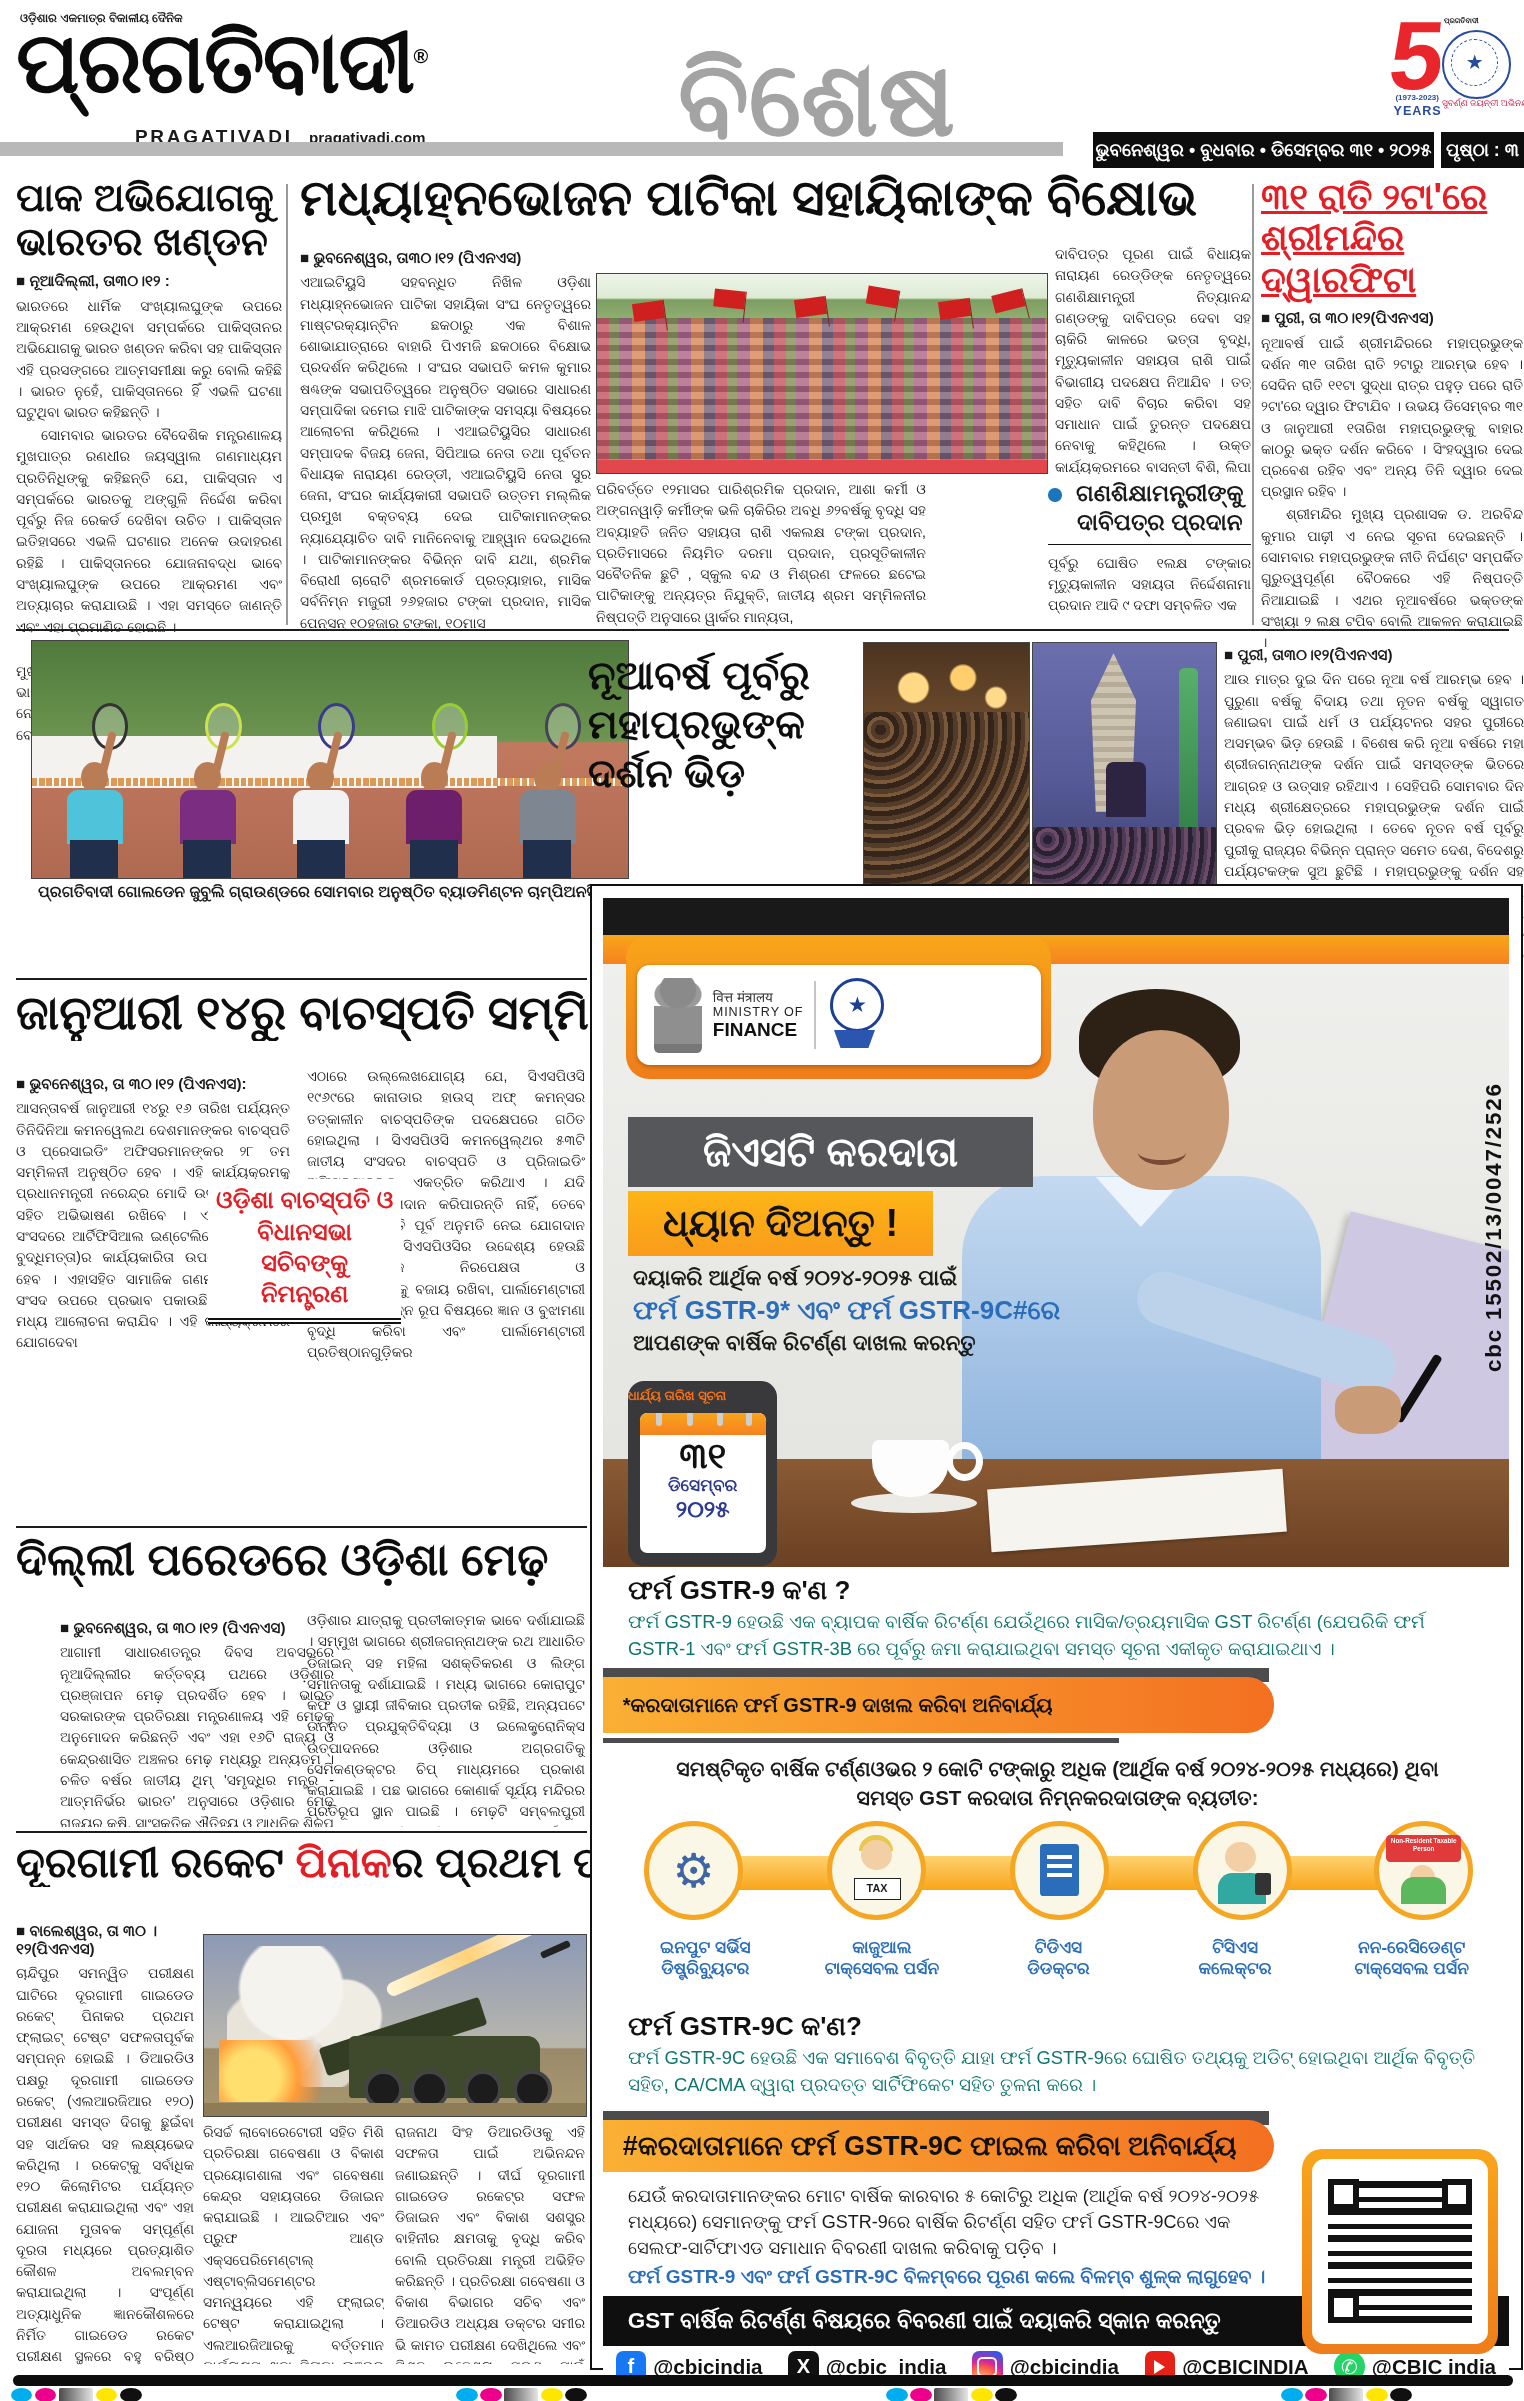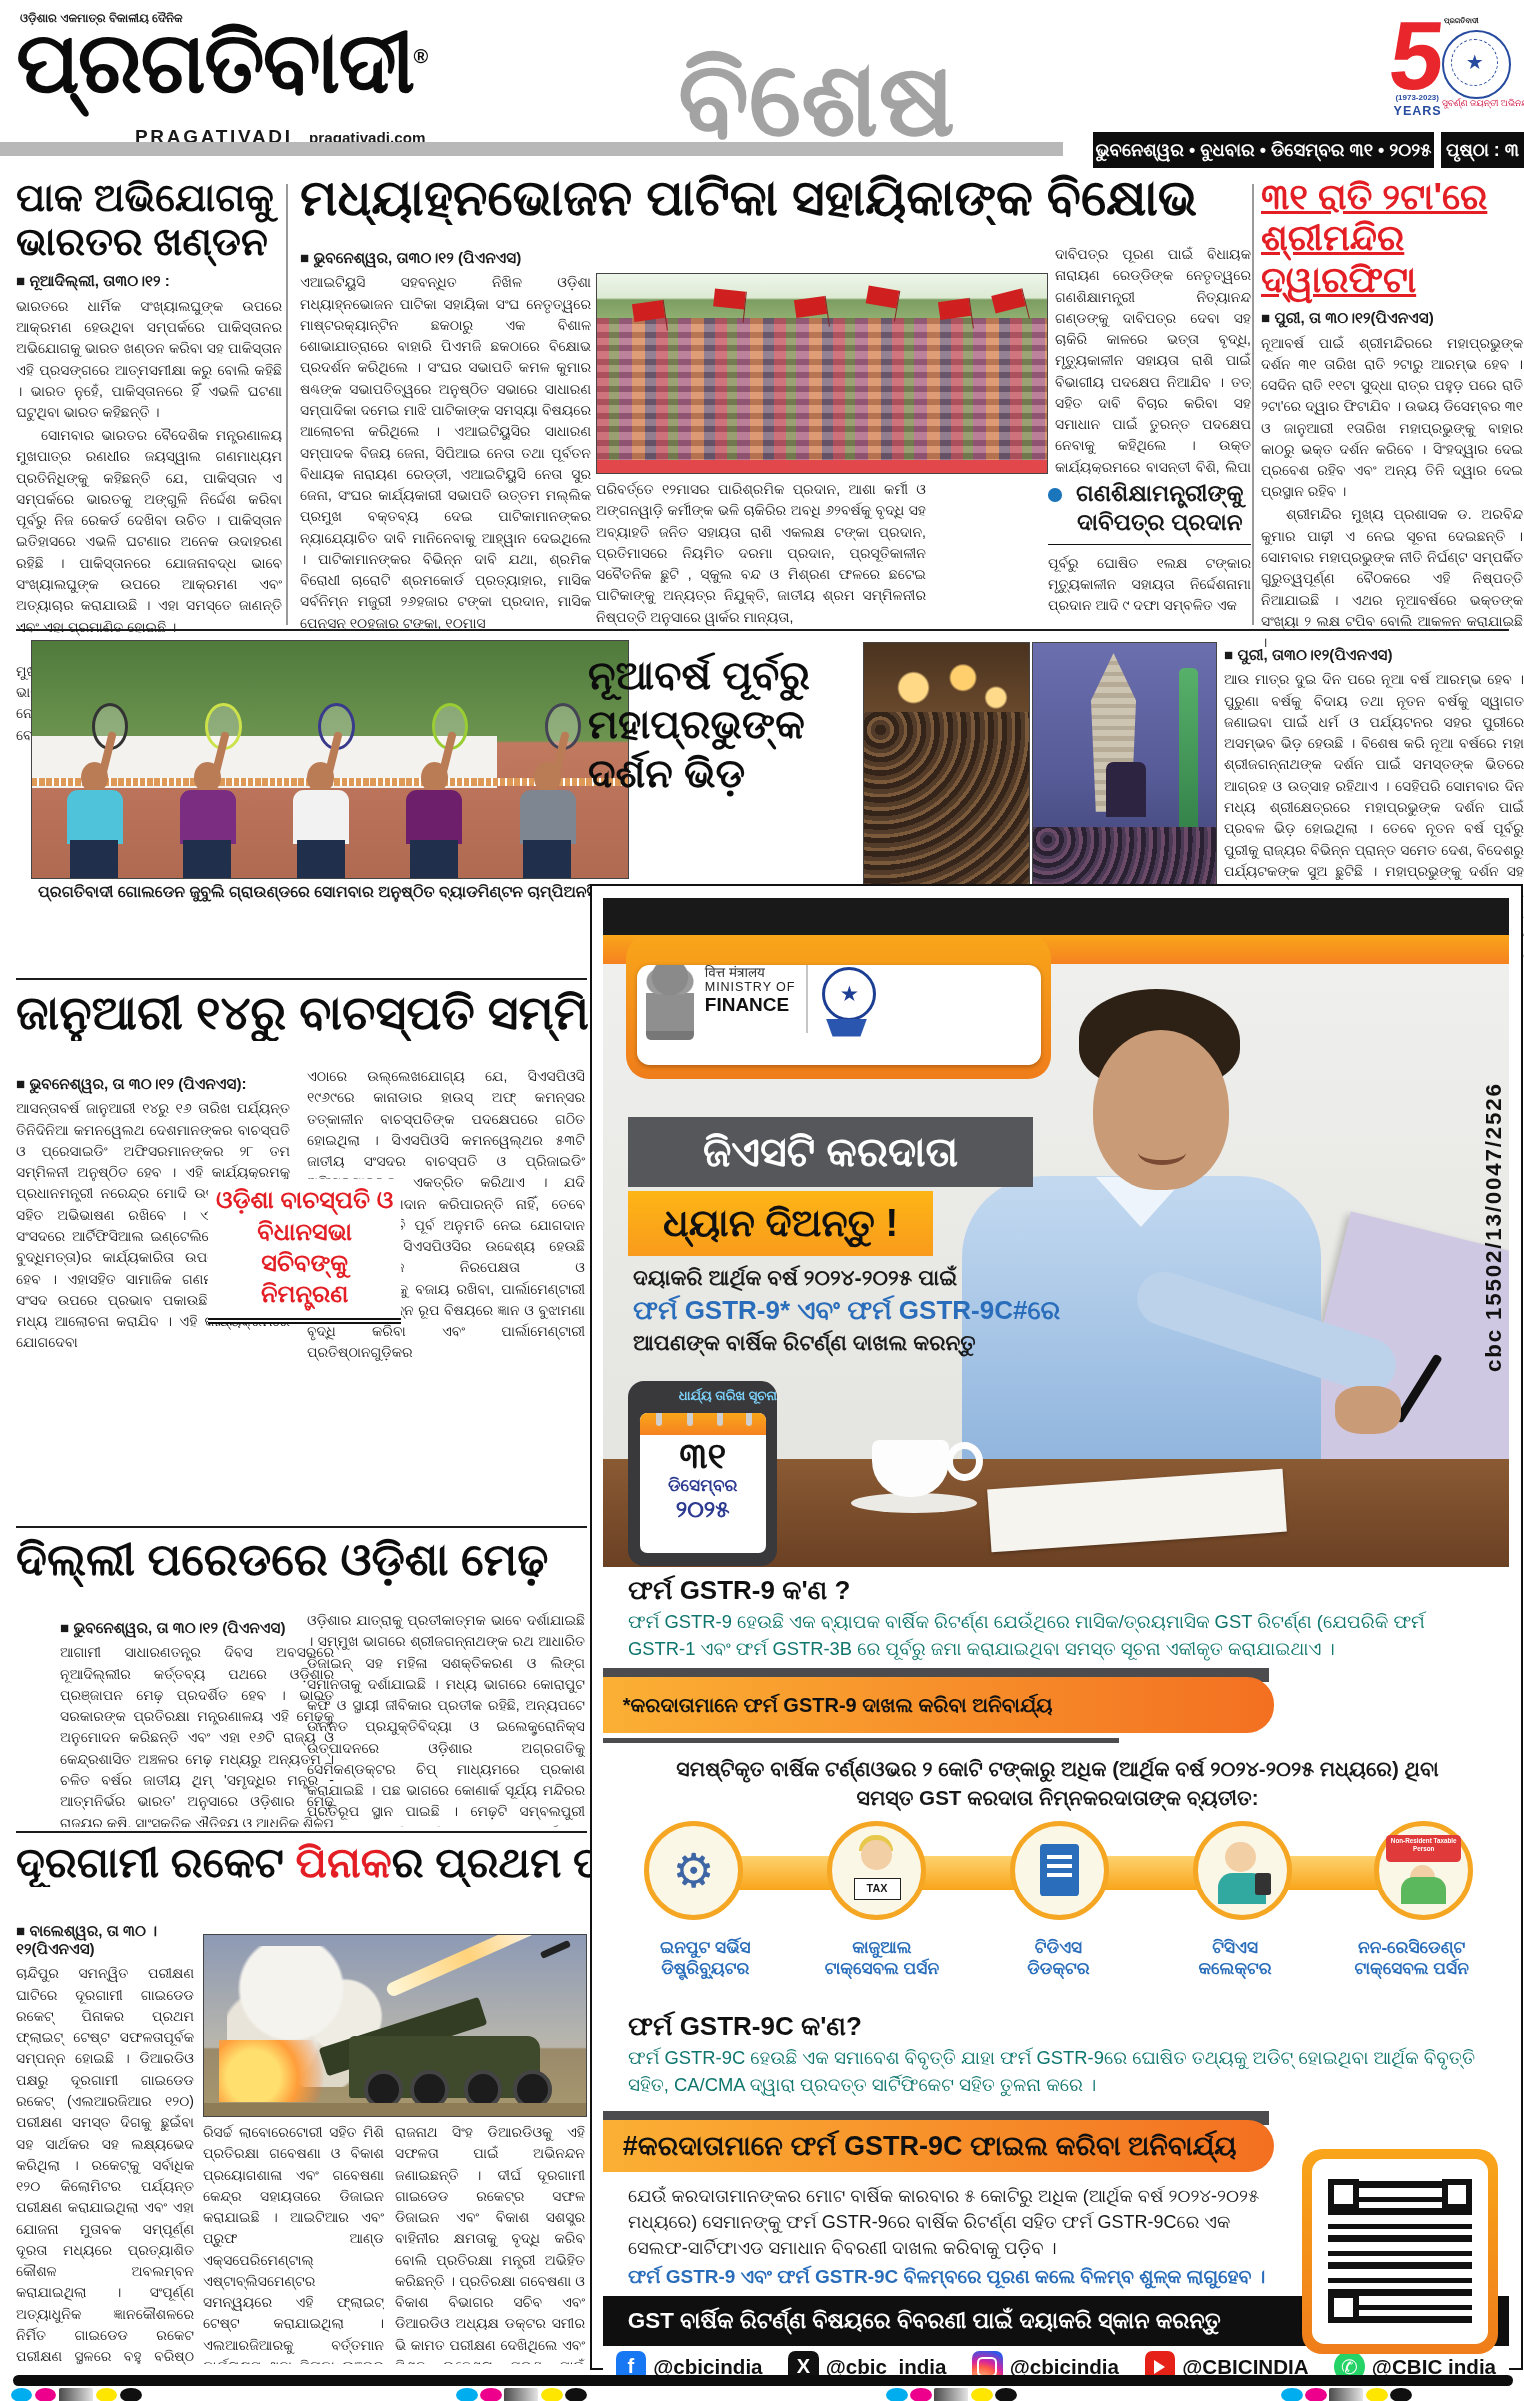--- a/index.html
+++ b/index.html
@@ -121,22 +121,22 @@
   .pn-col1{left:16px;top:1913px;width:178px;height:452px;overflow:hidden;}
   .pn-colA{left:203px;top:2122px;width:181px;height:242px;overflow:hidden;}
   .pn-colB{left:395px;top:2122px;width:190px;height:242px;overflow:hidden;}
   
   .ad{left:590px;top:884px;width:933px;height:1486px;border:2.7px solid #111;background:#fff;box-sizing:border-box;}
   .ad .abs{position:absolute;}
   .ad-topbar{left:10.8px;top:11.7px;width:906px;height:38px;background:#191919;}
   .ad-orangeband{left:10.8px;top:49px;width:906px;height:29px;background:linear-gradient(180deg,#f9a51a,#f58220);}
   .ad-hero{left:10.8px;top:78px;width:906px;height:603px;background:linear-gradient(180deg,#efefed,#e2e2de);overflow:hidden;}
   .logo-tab{left:34px;top:49px;width:425px;height:144px;background:linear-gradient(180deg,#f9a51a,#ef7d1a);border-radius:23px;}
-  .logo-card{left:45px;top:79px;width:404px;height:100px;background:#fff;border-radius:12.6px;display:flex;
-     padding:0 9px;box-sizing:border-box;gap:10.8px;box-shadow:0 1.8px 4.5px rgba(0,0,0,.25);}
+  .logo-card{left:45px;top:79px;width:404px;height:100px;background:#fff;border-radius:12.6px;display:flex;align-items:center;
+     padding:0 17px;box-sizing:border-box;gap:10.8px;box-shadow:0 1.8px 4.5px rgba(0,0,0,.25);}
   .emblem-art{width:48px;height:75px;flex:0 0 auto;background:
      radial-gradient(circle at 50% 16%,#8a8a8a 0 26%,transparent 28%),
      radial-gradient(circle at 28% 22%,#9a9a9a 0 18%,transparent 20%),
      radial-gradient(circle at 72% 22%,#9a9a9a 0 18%,transparent 20%),
      linear-gradient(180deg,transparent 38%,#8f8f8f 38% 88%,#777 88% 100%);border-radius:5.4px;}
   .min-text{display:flex;flex-direction:column;line-height:1.12;}
   .min-hi{font-size:13.5px;color:#333;}
   .min-en1{font-size:12.6px;letter-spacing:0.9px;color:#222;}
   .min-en2{font-size:19px;font-weight:900;color:#111;}
   .logo-sep{width:1.8px;height:68px;background:#c5c5c5;}
@@ -162,21 +162,21 @@
   .vcode{right:1.8px;top:30.5px;height:377px;writing-mode:vertical-rl;transform:rotate(180deg);font-size:22.4px;font-weight:bold;
      letter-spacing:1.8px;color:#111;}
   .gst-box{left:36px;top:231px;width:405px;height:70px;background:#56575b;color:#fff;font-size:41px;font-weight:900;
      text-align:center;line-height:70px;}
   .attn-box{left:36px;top:305px;width:305px;height:65px;background:linear-gradient(180deg,#fdb515,#f99b1c);color:#111;
      font-size:38px;font-weight:900;text-align:center;line-height:65px;}
   .intro1{left:41px;top:380px;font-size:21.5px;font-weight:bold;}
   .intro2{left:41px;top:409px;font-size:26px;font-weight:900;color:#2a6ebb;}
   .intro3{left:41px;top:445px;font-size:21.5px;font-weight:bold;}
   .cal-wrap{left:36px;top:495px;width:149px;height:185px;background:#39393b;border-radius:16px;}
-  .cal-label{position:absolute;left:0;top:7.2px;width:100%;text-align:right;color:#7dd3fc;font-size:13px;font-weight:bold;}
+  .cal-label{position:absolute;left:0;top:7.2px;width:100%;text-align:left;color:#f97316;font-size:13px;font-weight:bold;}
   .cal-card{position:absolute;left:11.7px;top:32px;width:126px;height:140px;background:#fff;border-radius:7.2px;overflow:hidden;}
   .cal-head{height:21.5px;background:linear-gradient(180deg,#f9a51a,#f58220);}
   .cal-ring{position:absolute;top:-5.4px;width:6.3px;height:18px;background:#cfcfcf;border-radius:3.6px;}
   .cal-day{text-align:center;font-size:36px;font-weight:900;color:#111;line-height:1.15;}
   .cal-month{text-align:center;font-size:17px;font-weight:bold;color:#2b3990;}
   .cal-year{text-align:center;font-size:23px;font-weight:900;color:#2b3990;}
   .q-title{font-size:26px;font-weight:900;color:#111;}
   .q-text{font-size:18.4px;line-height:1.45;color:#0f766e;}
   .q1-title{left:36px;top:689px;}
   .q1-text{left:36px;top:723px;width:854px;}

